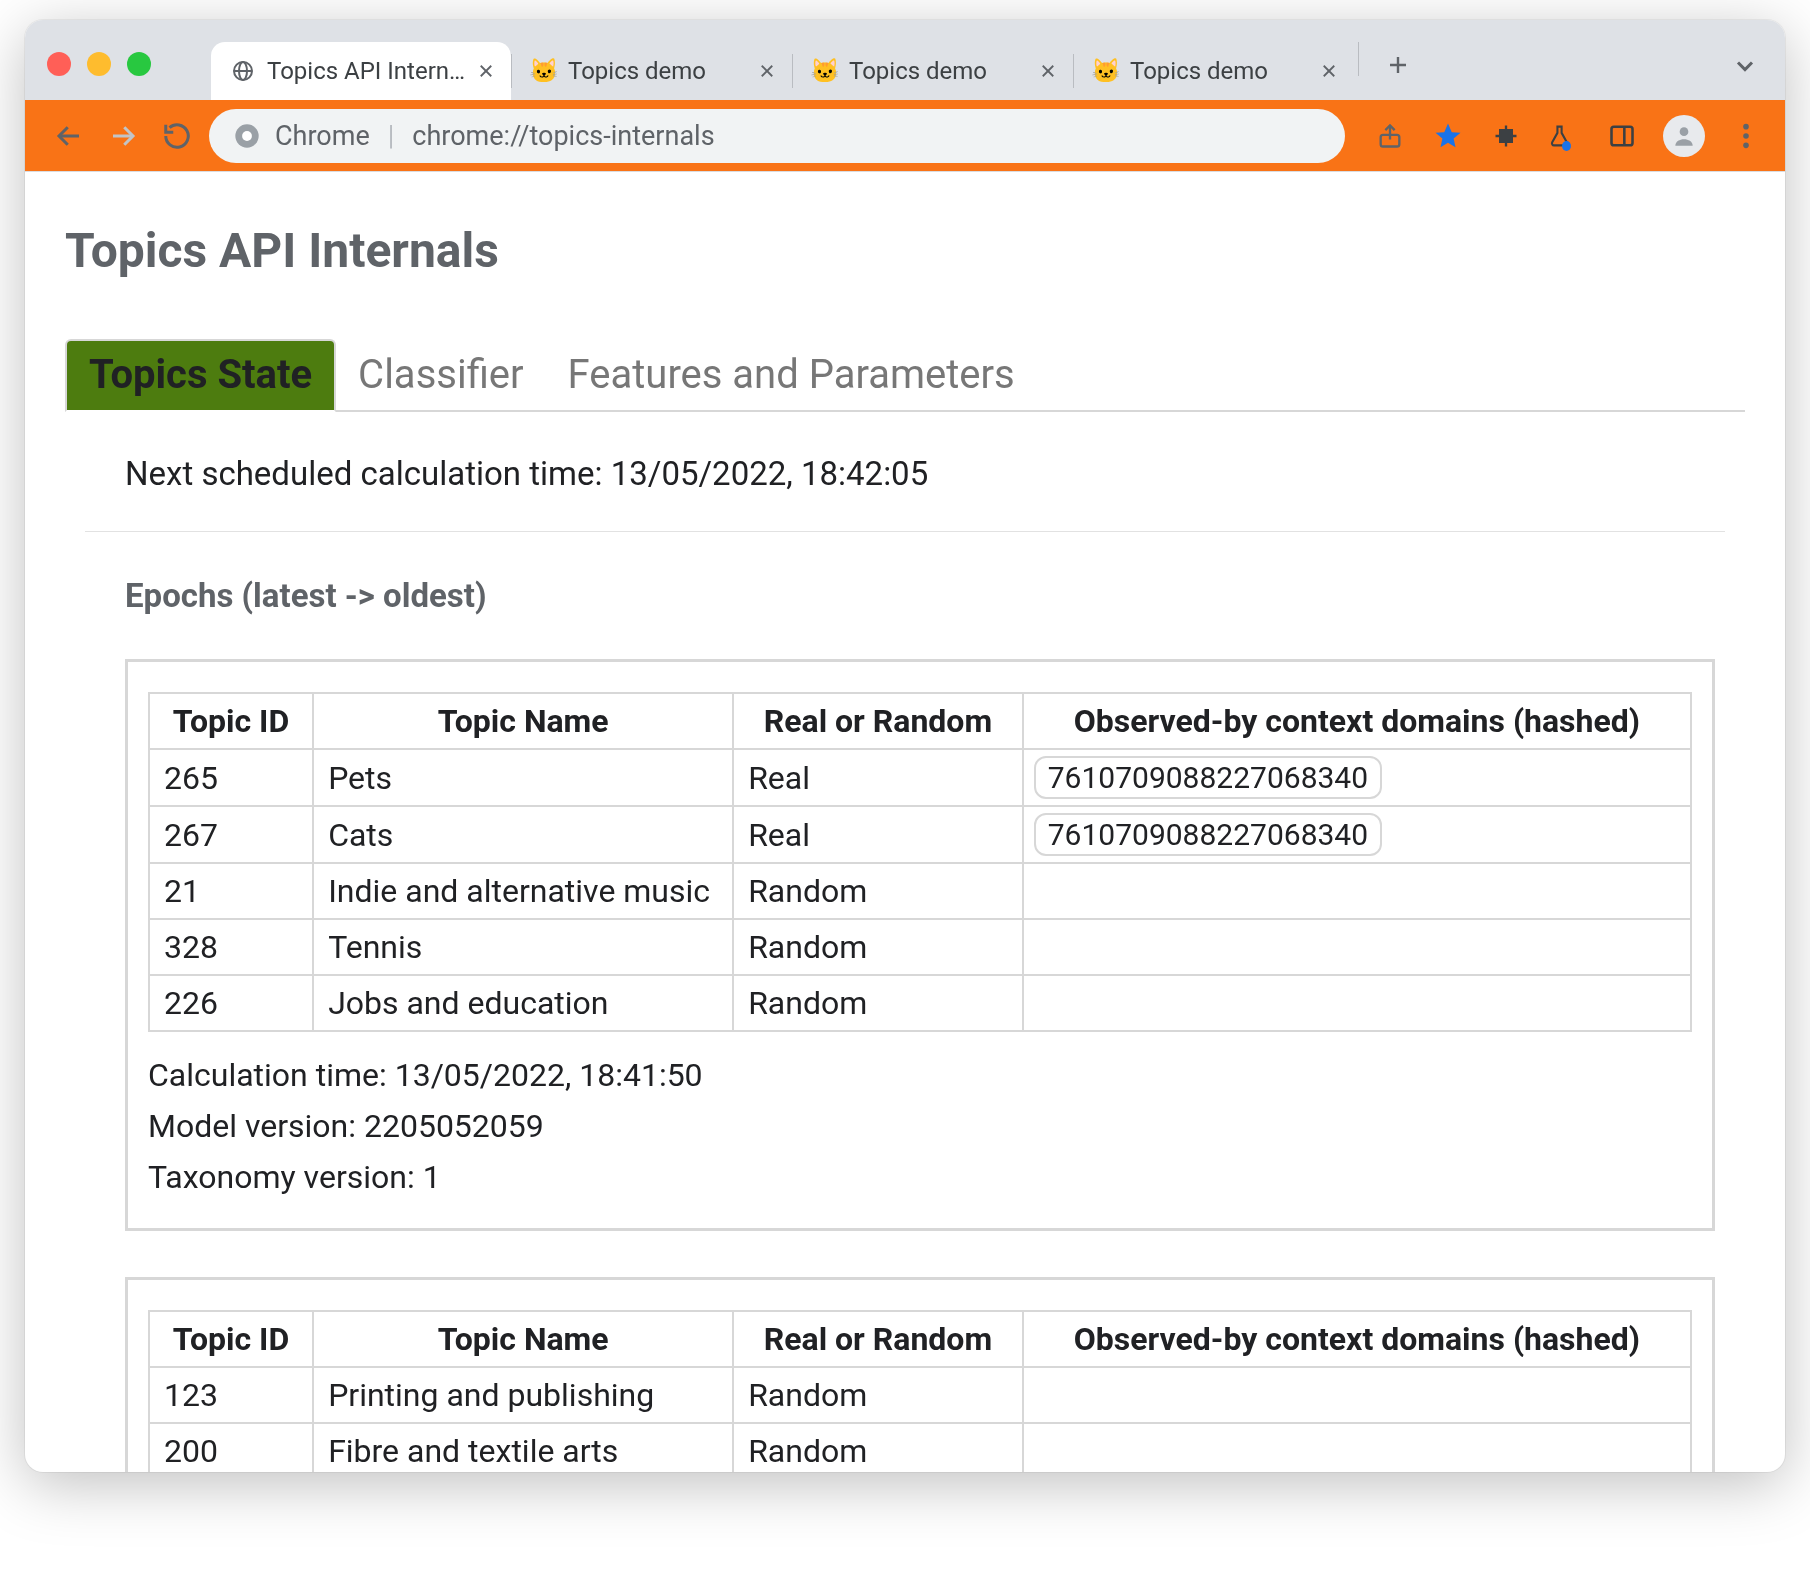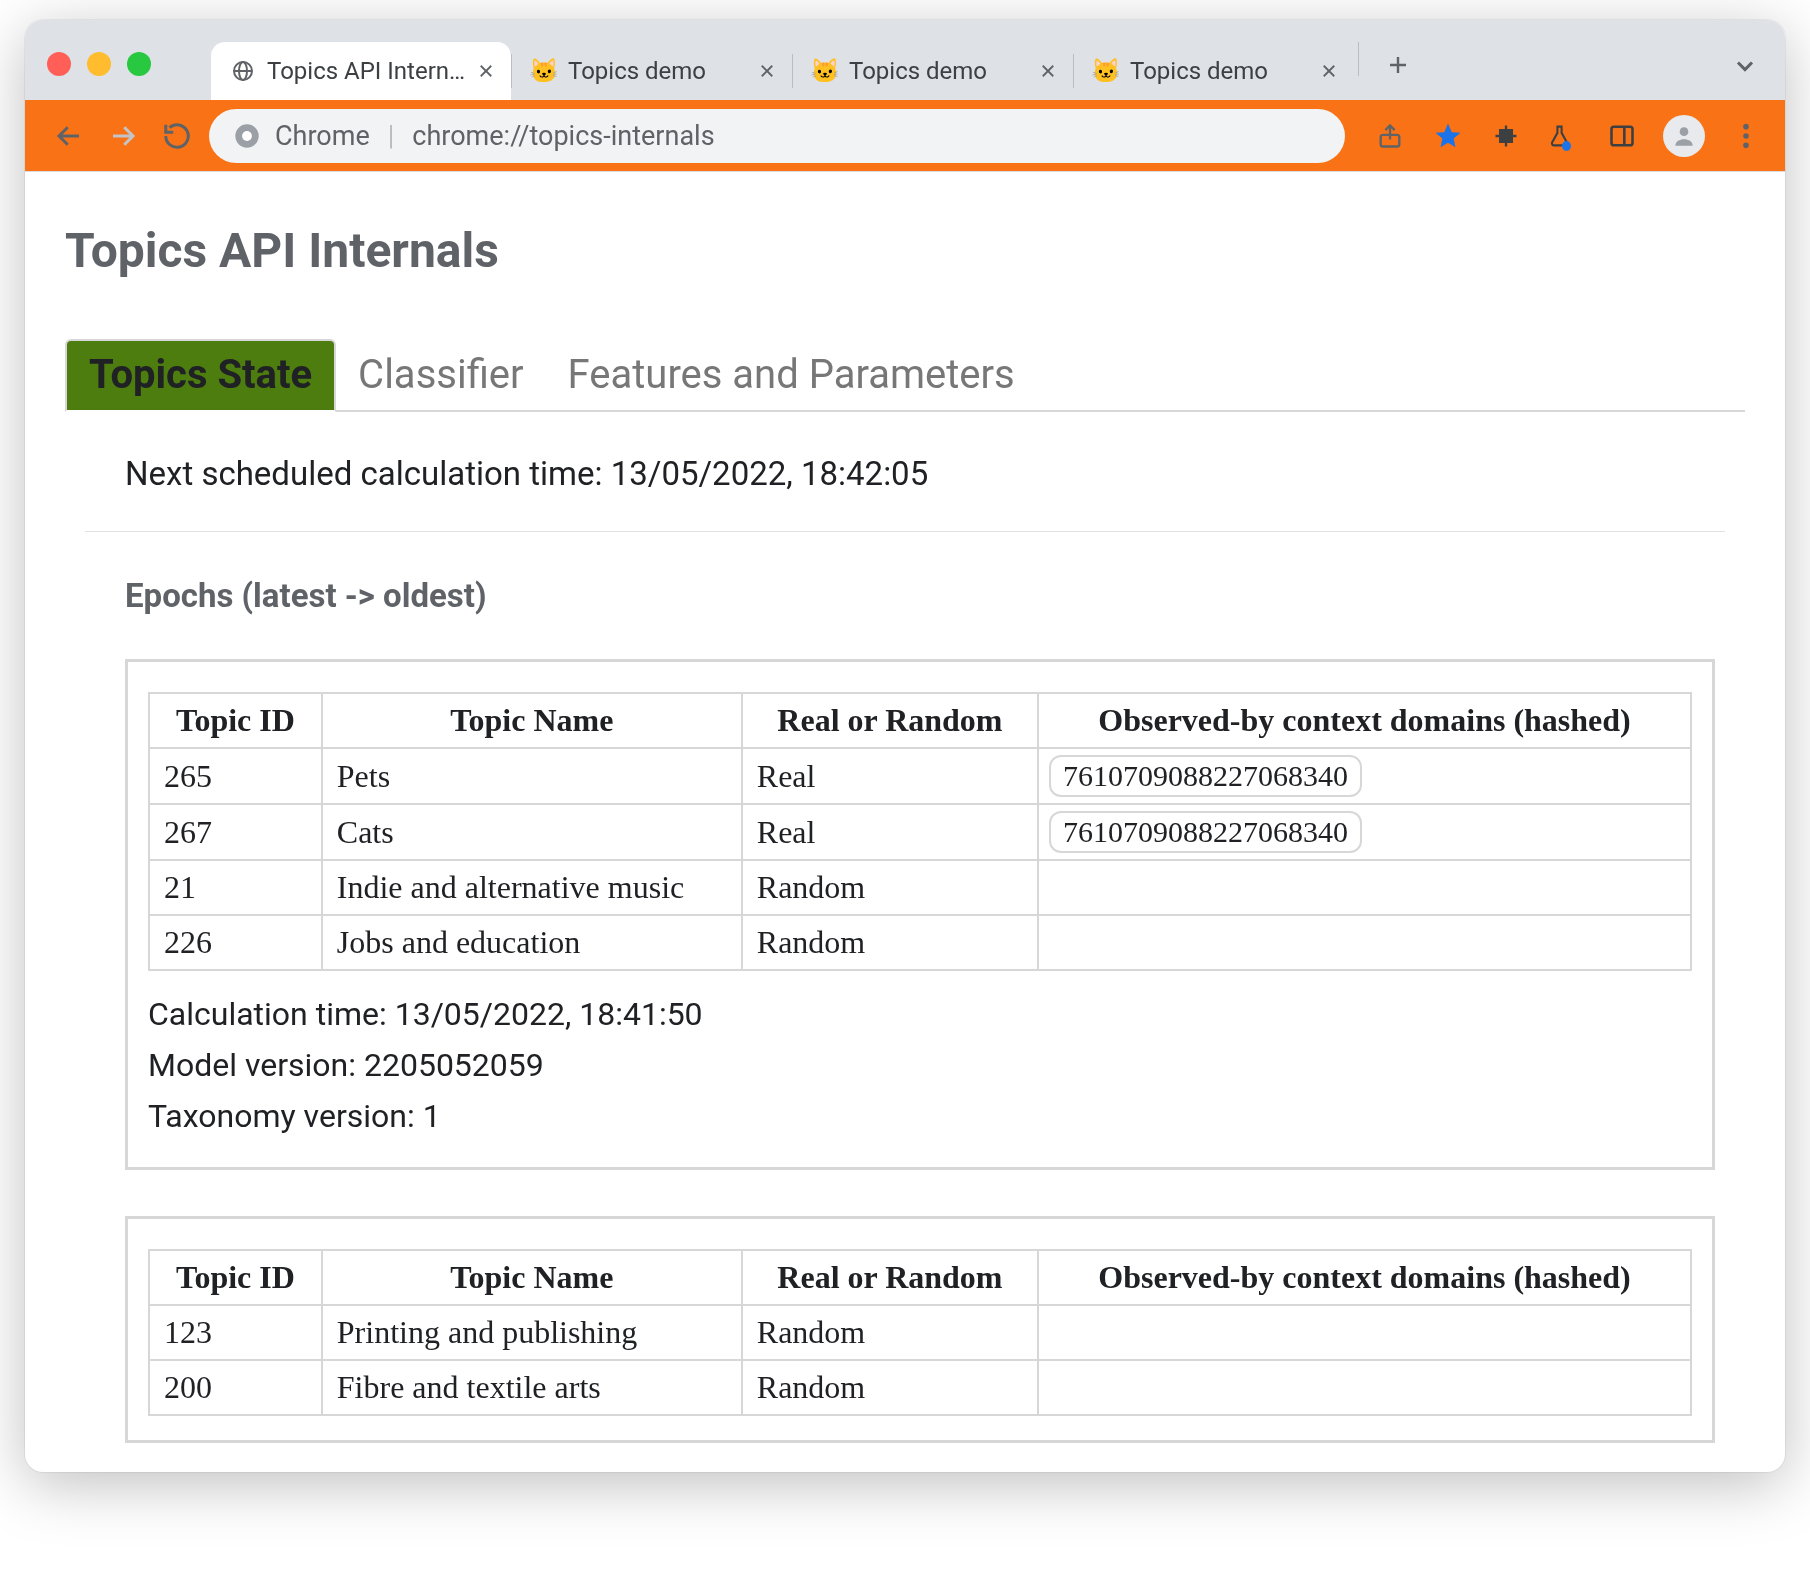--- a/index.html
+++ b/index.html
@@ -129,21 +129,20 @@
     border-collapse:collapse;
     font-size:32px;
     color:#202124;
   }
   table.topics th, table.topics td{
     border:2px solid #d7d7d7;
     padding:8px 14px;
     text-align:left;
     vertical-align:middle;
     white-space:nowrap;
-    font-family:Liberation Serif, serif;
   }
   table.topics th{
     font-weight:700;
     text-align:center;
   }
   table.topics td.name-col{ width:420px; }
   table.topics td.hash-cell{ padding:6px 10px;}
   .hash-pill{
     display:inline-block;
     border:2px solid #d7d7d7;
@@ -357,20 +356,26 @@
                 </tr>
                 <tr>
                   <td>267</td>
                   <td class="name-col">Cats</td>
                   <td>Real</td>
                   <td class="hash-cell"><span class="hash-pill">7610709088227068340</span></td>
                 </tr>
                 <tr>
                   <td>21</td>
                   <td class="name-col">Indie and alternative music</td>
+                  <td>Random</td>
+                  <td class="hash-cell"></td>
+                </tr>
+                <tr>
+                  <td>328</td>
+                  <td class="name-col">Tennis</td>
                   <td>Random</td>
                   <td class="hash-cell"></td>
                 </tr>
                 <tr>
                   <td>226</td>
                   <td class="name-col">Jobs and education</td>
                   <td>Random</td>
                   <td class="hash-cell"></td>
                 </tr>
               </tbody>

